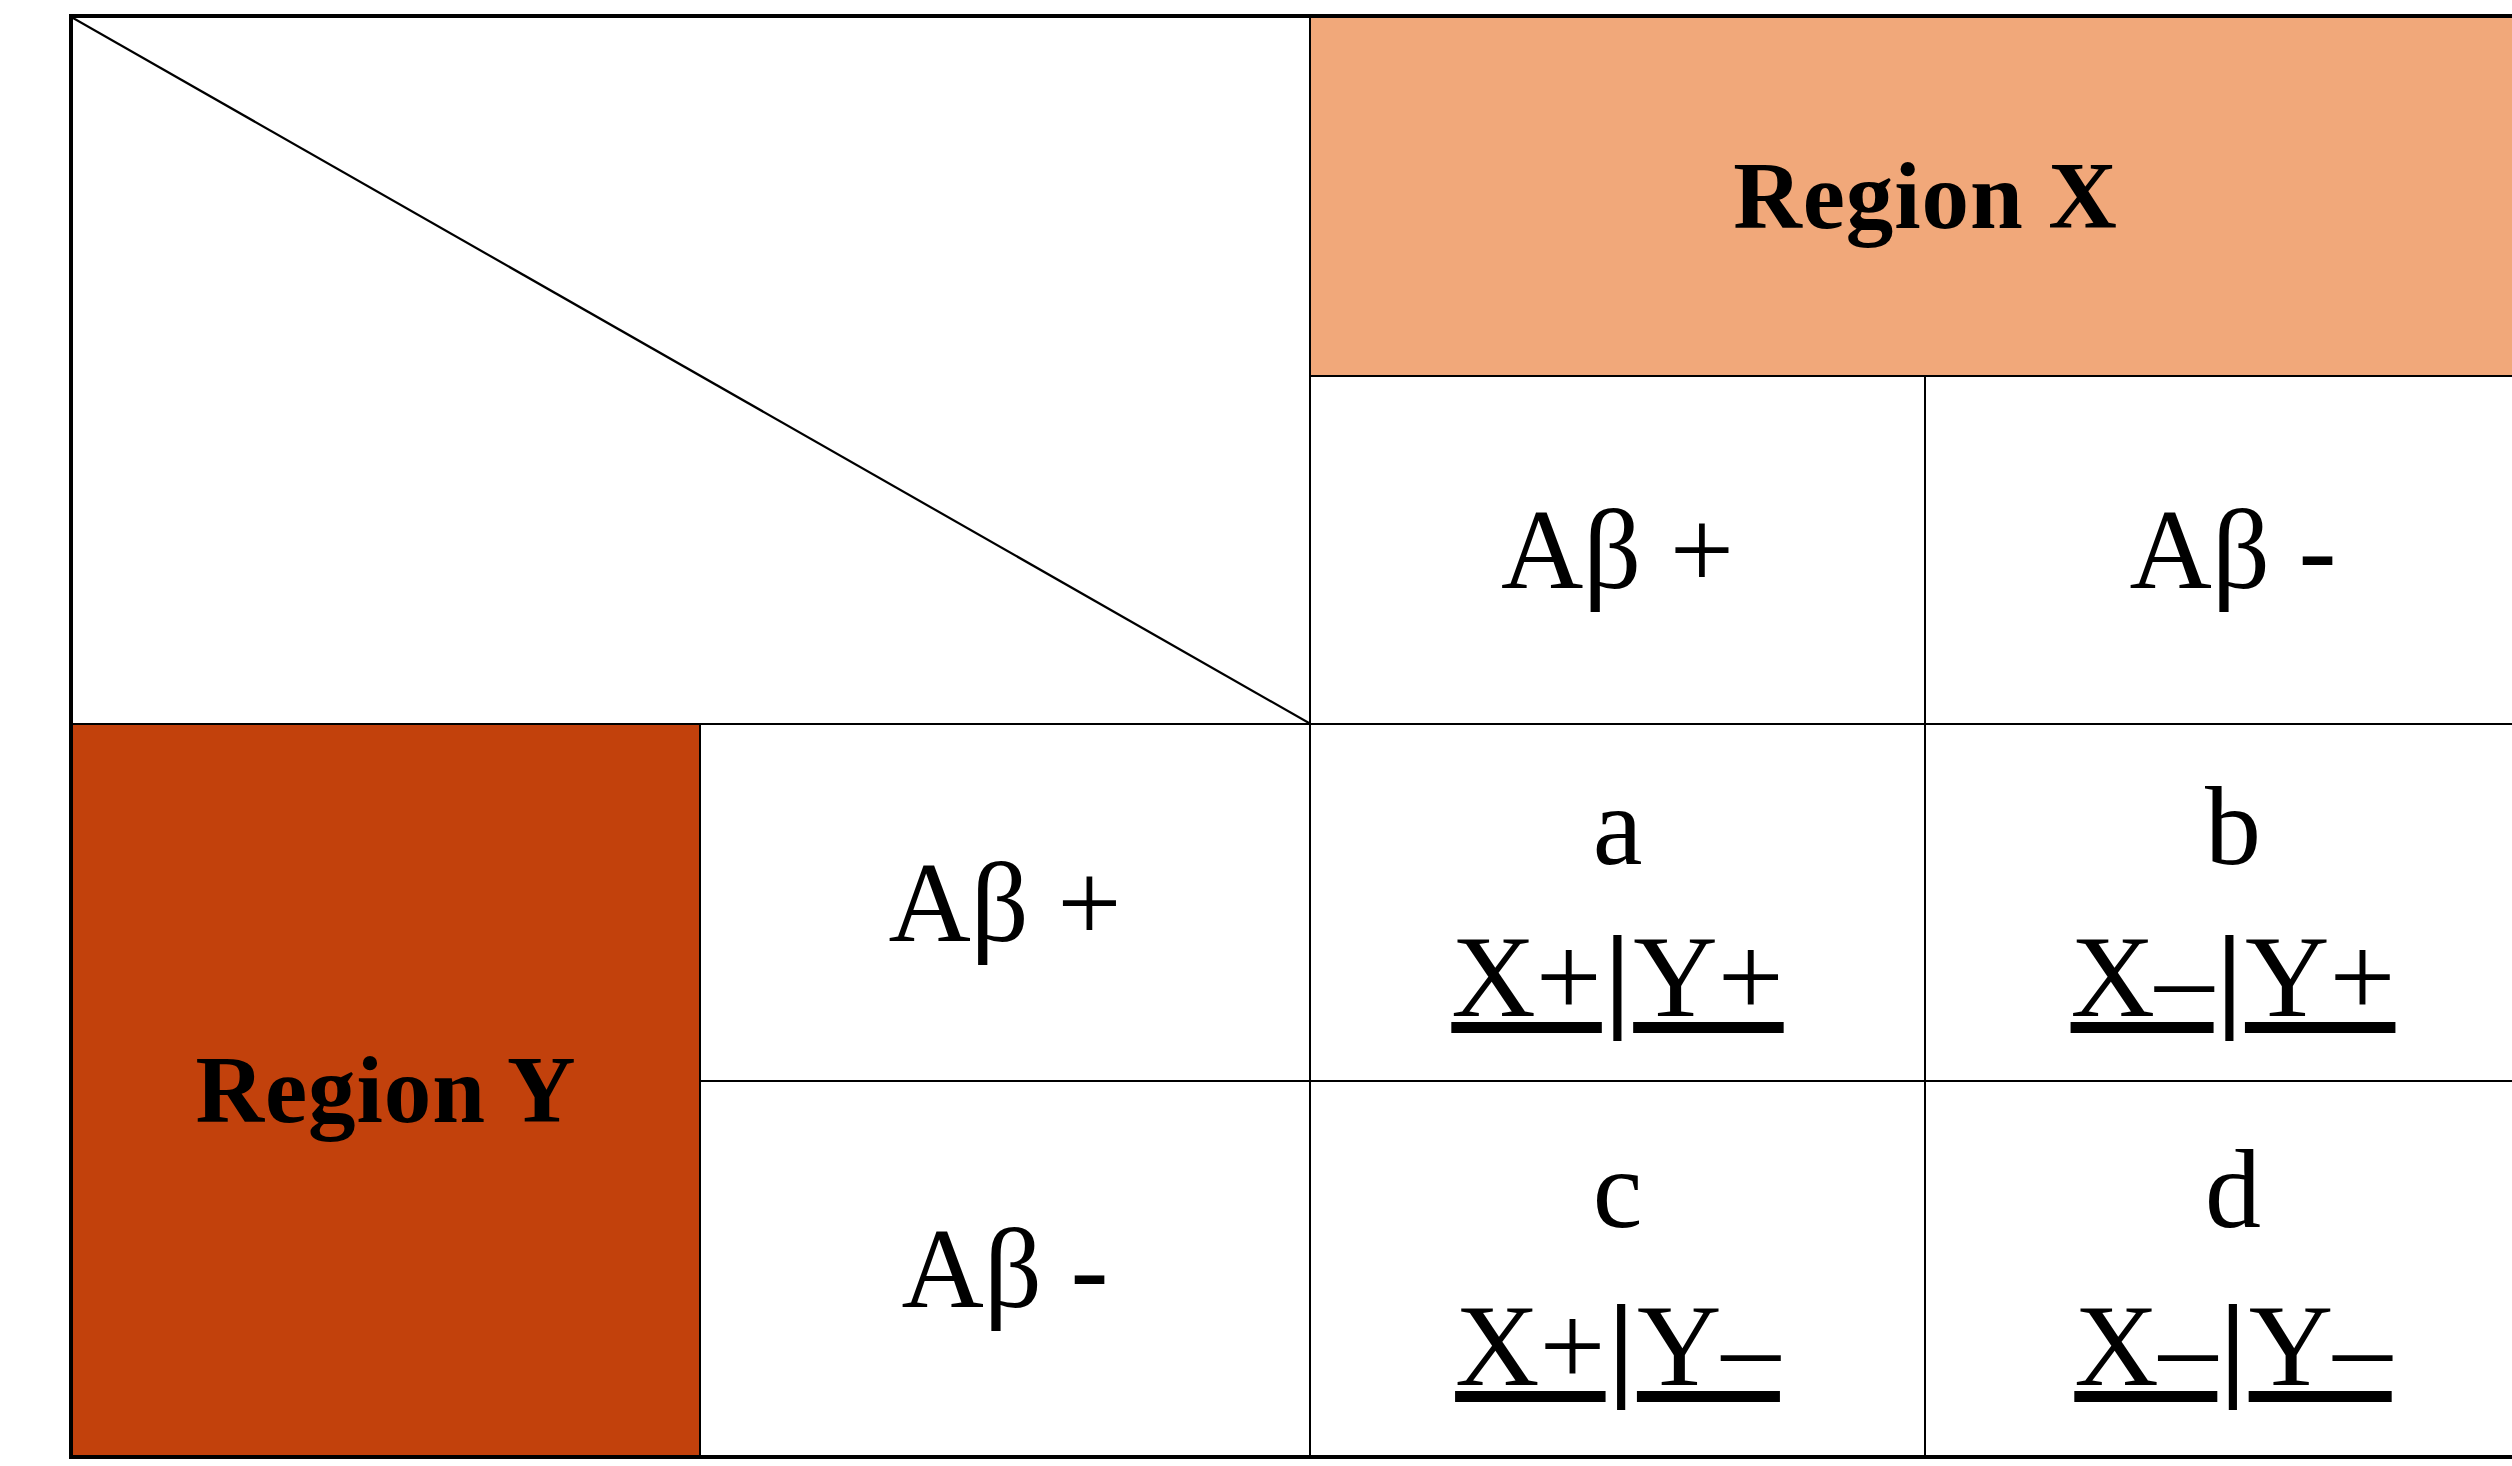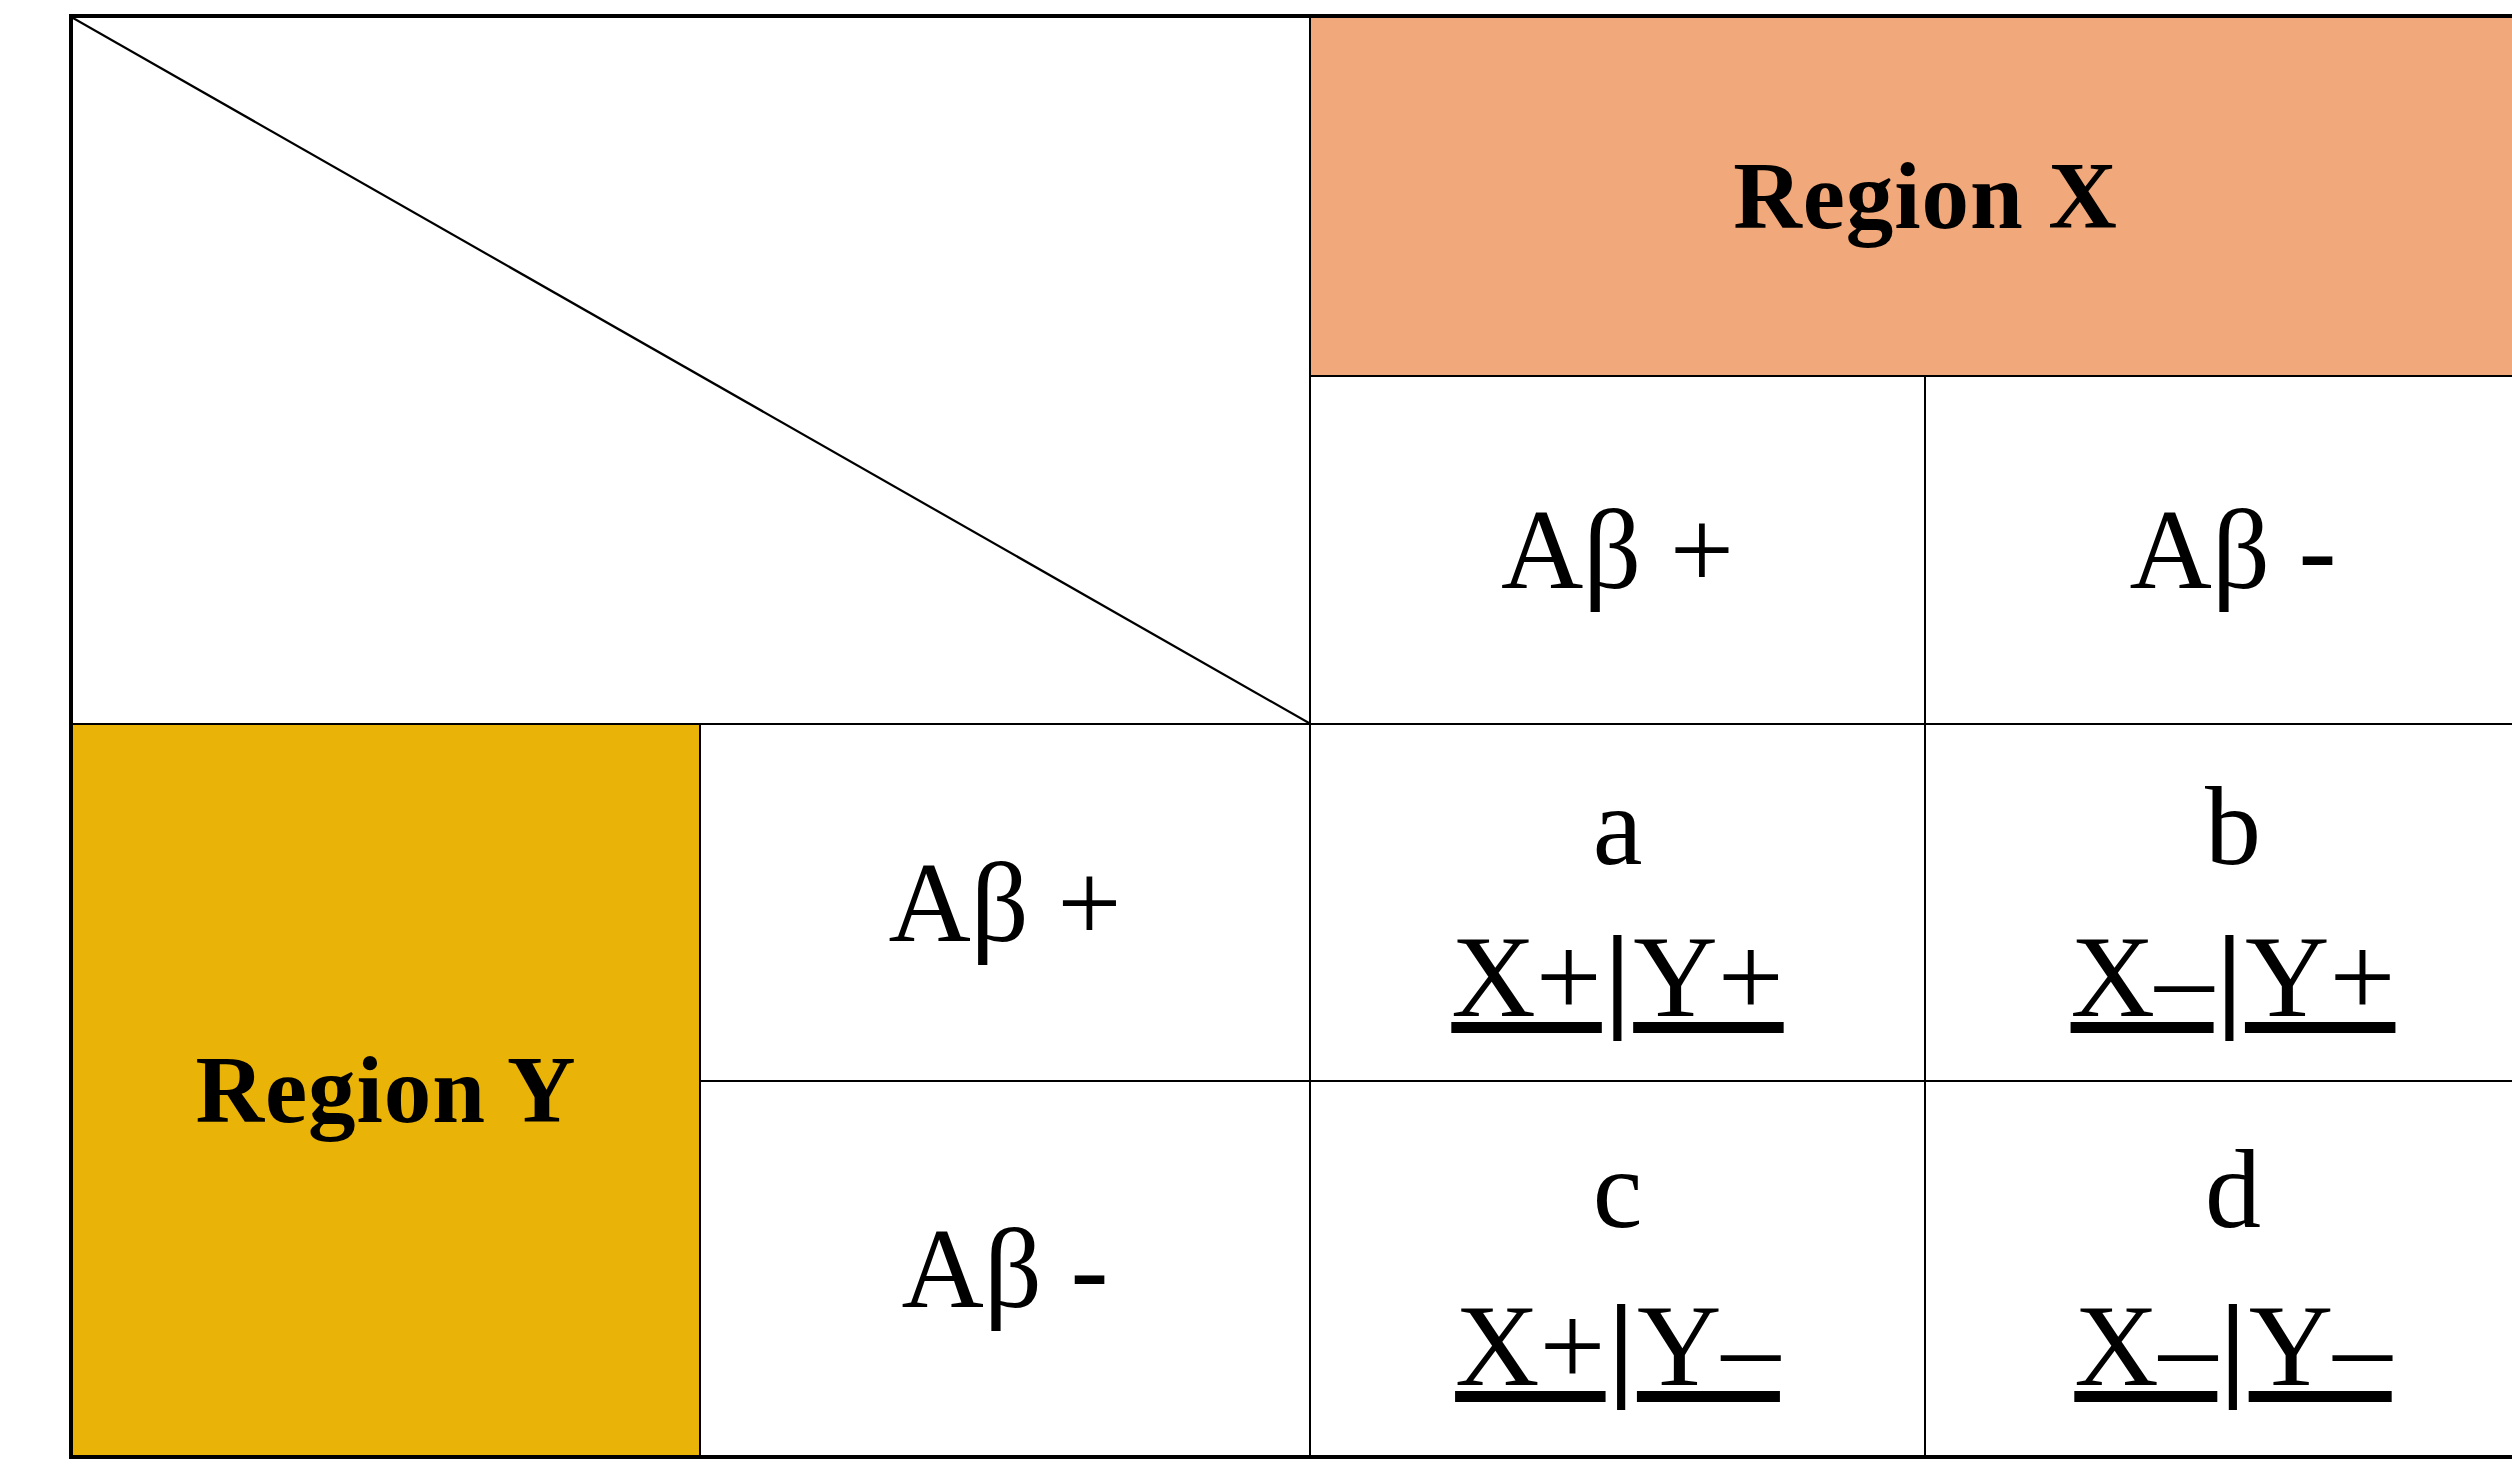--- a/index.html
+++ b/index.html
@@ -50,21 +50,21 @@
   td.corner svg {
     position: absolute;
     left: 0; top: 0;
     width: 100%; height: 100%;
     display: block;
   }
   td.region-x {
     background: #F1A87A;
   }
   td.region-y {
-    background: #eab308;
+    background: #c2410c;
   }
   .region-label {
     font-weight: bold;
     font-size: 95px;
     line-height: 1;
     letter-spacing: 0.9px;
   }
   .hdr-label {
     font-size: 114px;
     line-height: 1;

